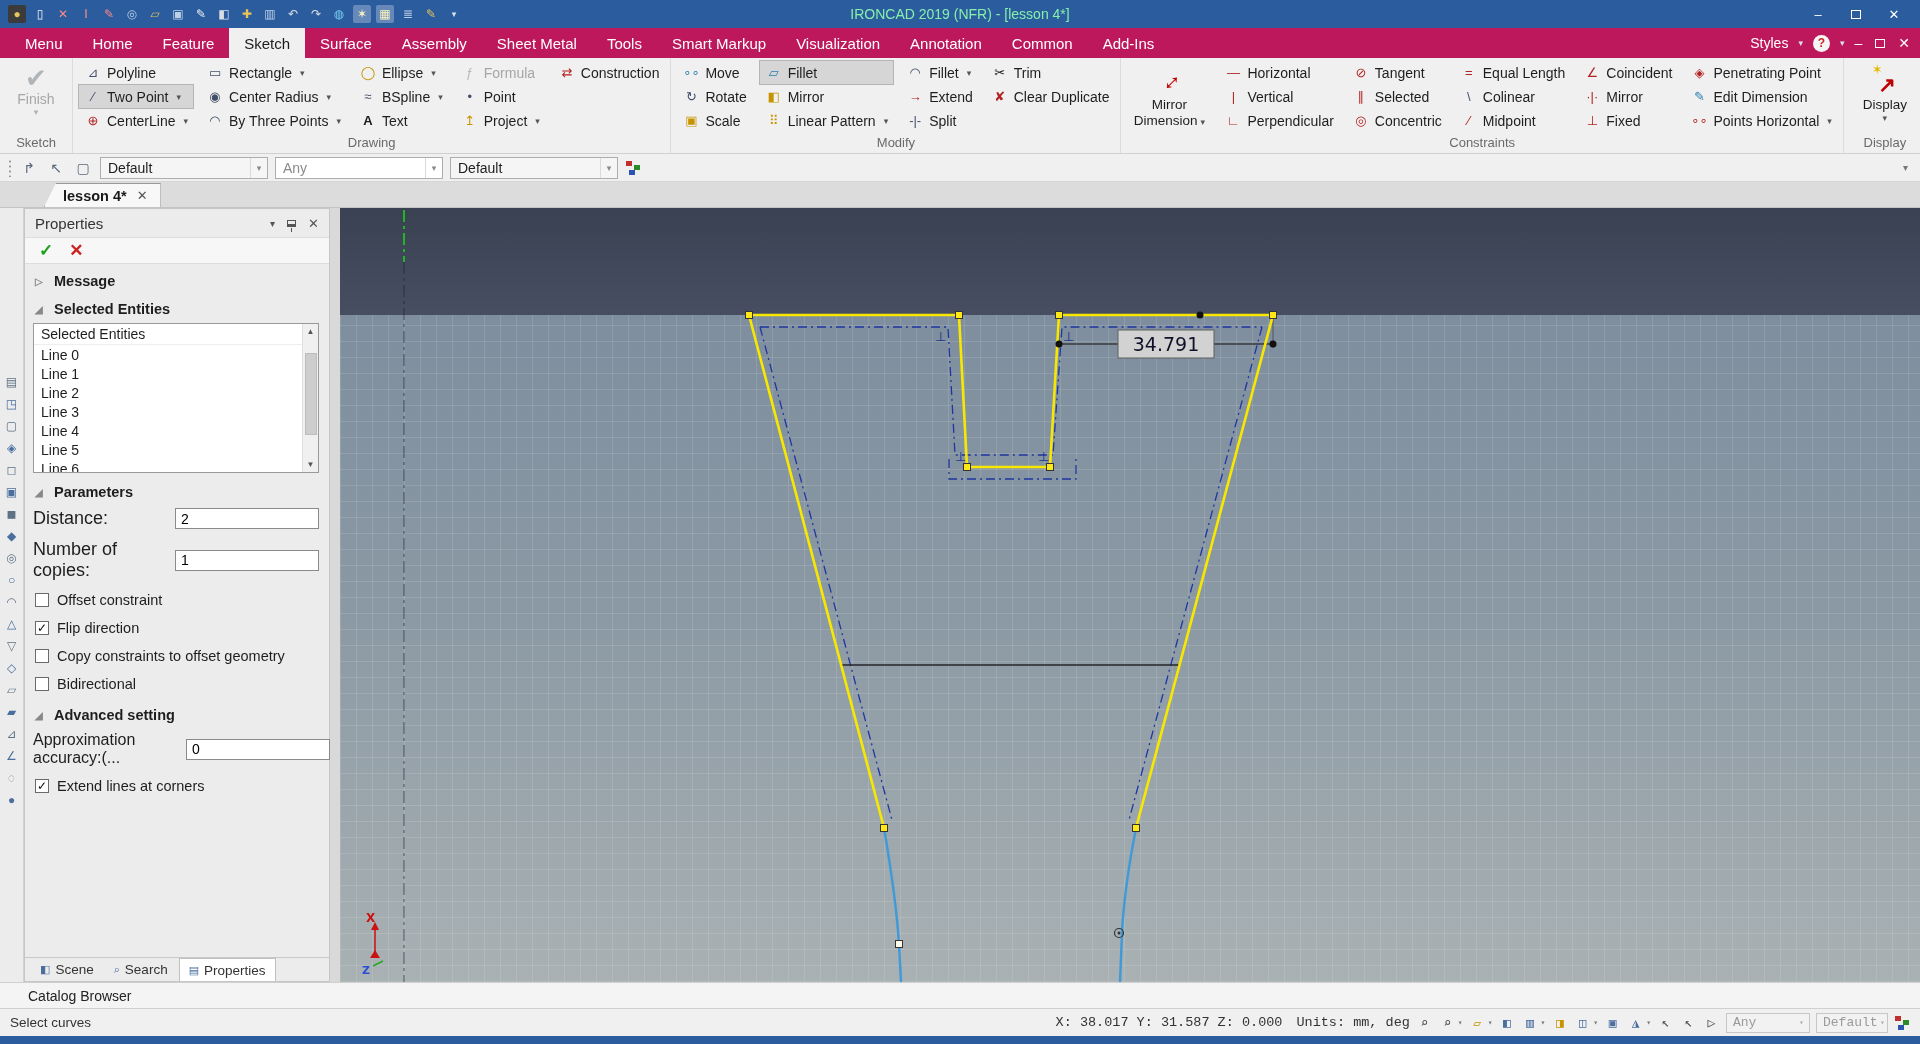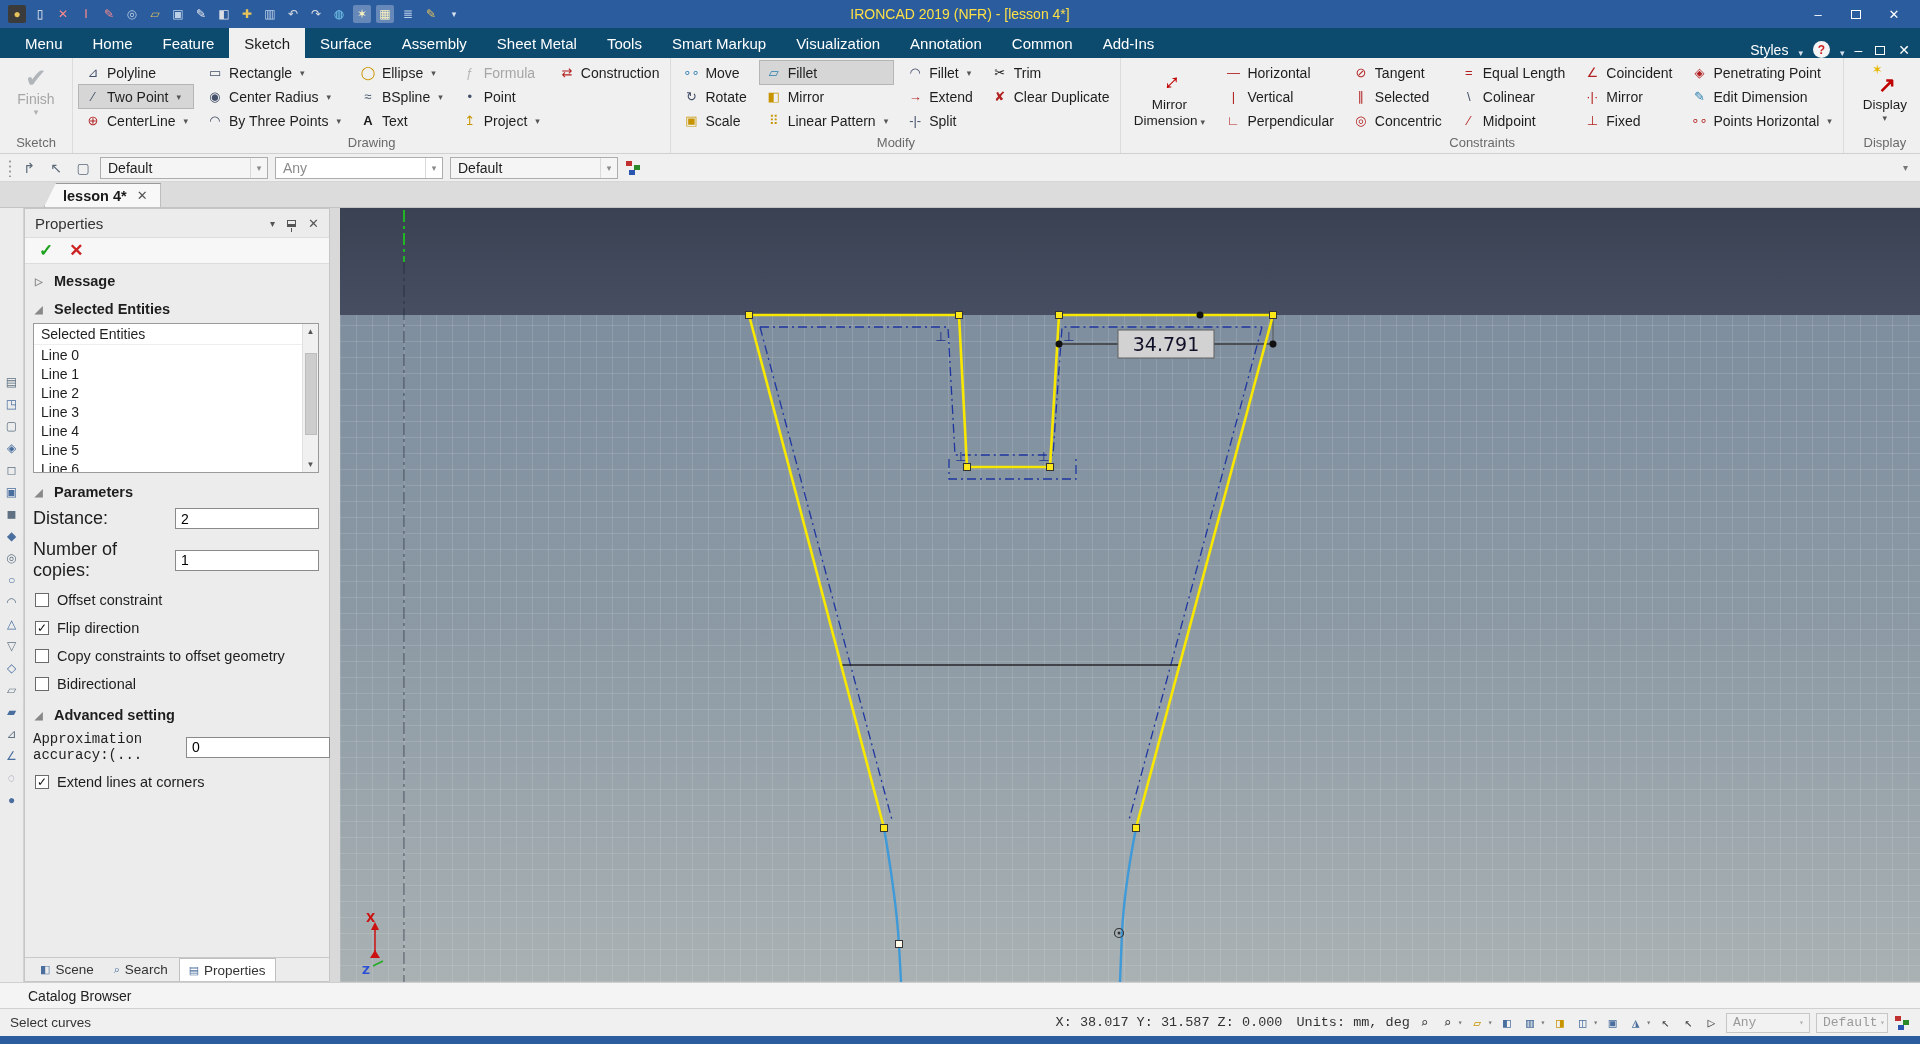--- a/index.html
+++ b/index.html
@@ -7,30 +7,30 @@
 
   
   .titlebar { height:28px; background:#2b5c9e; display:flex; align-items:center; padding:0 8px; position:relative; color:#fff; }
   .qat { display:flex; align-items:center; gap:5px; }
   .qi { width:18px; height:18px; display:flex; align-items:center; justify-content:center; font-size:12px; border-radius:2px; }
   .qi-badge { background:#3b3b3b; color:#e8c35a; }
   .qi-paper { color:#f2f2f2; } .qi-red { color:#ff8a8a; } .qi-blue { color:#bcd0e8; }
   .qi-gold { color:#e8c35a; } .qi-cyan { color:#7ad0f0; } .qi-silver { color:#d9dee4; }
   .qi-hl { background:rgba(255,255,255,.28); color:#fff4c2; }
   .qi-caret { color:#d8e2ef; font-size:9px; }
-  .win-title { position:absolute; left:50%; top:0; height:28px; transform:translateX(-50%); display:flex; align-items:center; font-size:14px; color:#fde047; }
+  .win-title { position:absolute; left:50%; top:0; height:28px; transform:translateX(-50%); display:flex; align-items:center; font-size:14px; color:#86efac; }
   .winbtns { margin-left:auto; display:flex; align-items:center; gap:22px; padding-right:10px; font-size:13px; }
   .wb { display:flex; align-items:center; justify-content:center; width:16px; height:16px; }
   .wb-box { width:10px; height:9px; border:1px solid #fff; }
 
   
-  .menurow { height:30px; background:#0c4a6e; display:flex; align-items:stretch; padding-left:10px; font-size:15px; color:#fff; }
+  .menurow { height:30px; background:#be185d; display:flex; align-items:stretch; padding-left:10px; font-size:15px; color:#fff; }
   .mtab { display:flex; align-items:center; padding:0 15px; cursor:default; }
   .mtab.active { background:#f0f0f0; color:#1b1b1b; }
-  .menu-right { margin-left:auto; display:flex; align-items:flex-end; gap:10px; padding-right:10px; font-size:14px; }
+  .menu-right { margin-left:auto; display:flex; align-items:center; gap:10px; padding-right:10px; font-size:14px; }
   .help-badge { width:17px; height:17px; border-radius:50%; background:#f5f5f5; color:#cc2222; font-weight:bold; font-size:12px; display:flex; align-items:center; justify-content:center; }
   .sm-caret { font-size:9px; color:#d8e2ef; }
 
   
   .ribbon { height:96px; background:#f0f0f0; border-bottom:1px solid #d0d0d0; display:flex; align-items:stretch; }
   .rgroup { display:flex; flex-direction:column; border-right:1px solid #dcdcdc; padding:3px 6px 0 6px; }
   .rgroup-content { flex:1; display:flex; gap:8px; align-items:flex-start; }
   .rgroup-label { text-align:center; font-size:13px; color:#6a6a6a; padding:2px 0 3px; }
   .rcol { display:flex; flex-direction:column; gap:1px; }
   .rb { height:23px; display:flex; align-items:center; gap:5px; padding:0 5px; font-size:14px; color:#1e1e1e; white-space:nowrap; }
@@ -85,21 +85,21 @@
   .listbox { margin:3px 10px 2px 8px; background:#fff; border:1px solid #9a9a9a; height:150px; overflow:hidden; position:relative; font-size:14px; }
   .lrow { height:19px; display:flex; align-items:center; padding-left:7px; }
   .lrow.hdr { height:21px; border-bottom:1px solid #eee; }
   .vscroll { position:absolute; right:0; top:0; bottom:0; width:16px; background:#f0f0f0; border-left:1px solid #e0e0e0; display:flex; flex-direction:column; align-items:center; }
   .vs-arrow { height:15px; display:flex; align-items:center; justify-content:center; font-size:8px; color:#555; width:100%; }
   .vs-thumb { width:12px; background:#cdcdcd; border:1px solid #bdbdbd; flex:none; height:82px; margin-top:14px; }
   .vs-bot { margin-top:auto; }
   .frow { display:flex; align-items:center; margin:5px 10px 5px 8px; }
   .frow label { flex:1; font-size:18px; }
   .frow input { width:144px; height:21px; border:1px solid #8a8a8a; background:#fff; font-size:14px; padding-left:5px; font-family:"Liberation Sans",sans-serif; }
-  .frow.tight label { flex:none; width:153px; font-size:14px;font-family:Liberation Mono, monospace; }
+  .frow.tight label { flex:none; width:153px; font-size:16px; }
   .frow.tight input { flex:1; }
   .cbrow { display:flex; align-items:center; gap:8px; margin:6px 10px 6px 10px; }
   .cb { width:14px; height:14px; border:1px solid #6a6a6a; background:#fff; display:flex; align-items:center; justify-content:center; font-size:12px; color:#111; flex:none; }
   .cb.checked::after { content:"✓"; }
   .pspacer { flex:1; }
   .ptabs { height:24px; border-top:1px solid #c8c8c8; background:#ececec; display:flex; align-items:stretch; gap:2px; padding-left:6px; }
   .ptab { display:flex; align-items:center; gap:5px; padding:0 9px; font-size:13.5px; color:#333; }
   .ptab.active { background:#fff; border:1px solid #c0c0c0; border-bottom:none; }
   .ptab .pticon { font-size:11px; color:#4a6f9e; }
 

